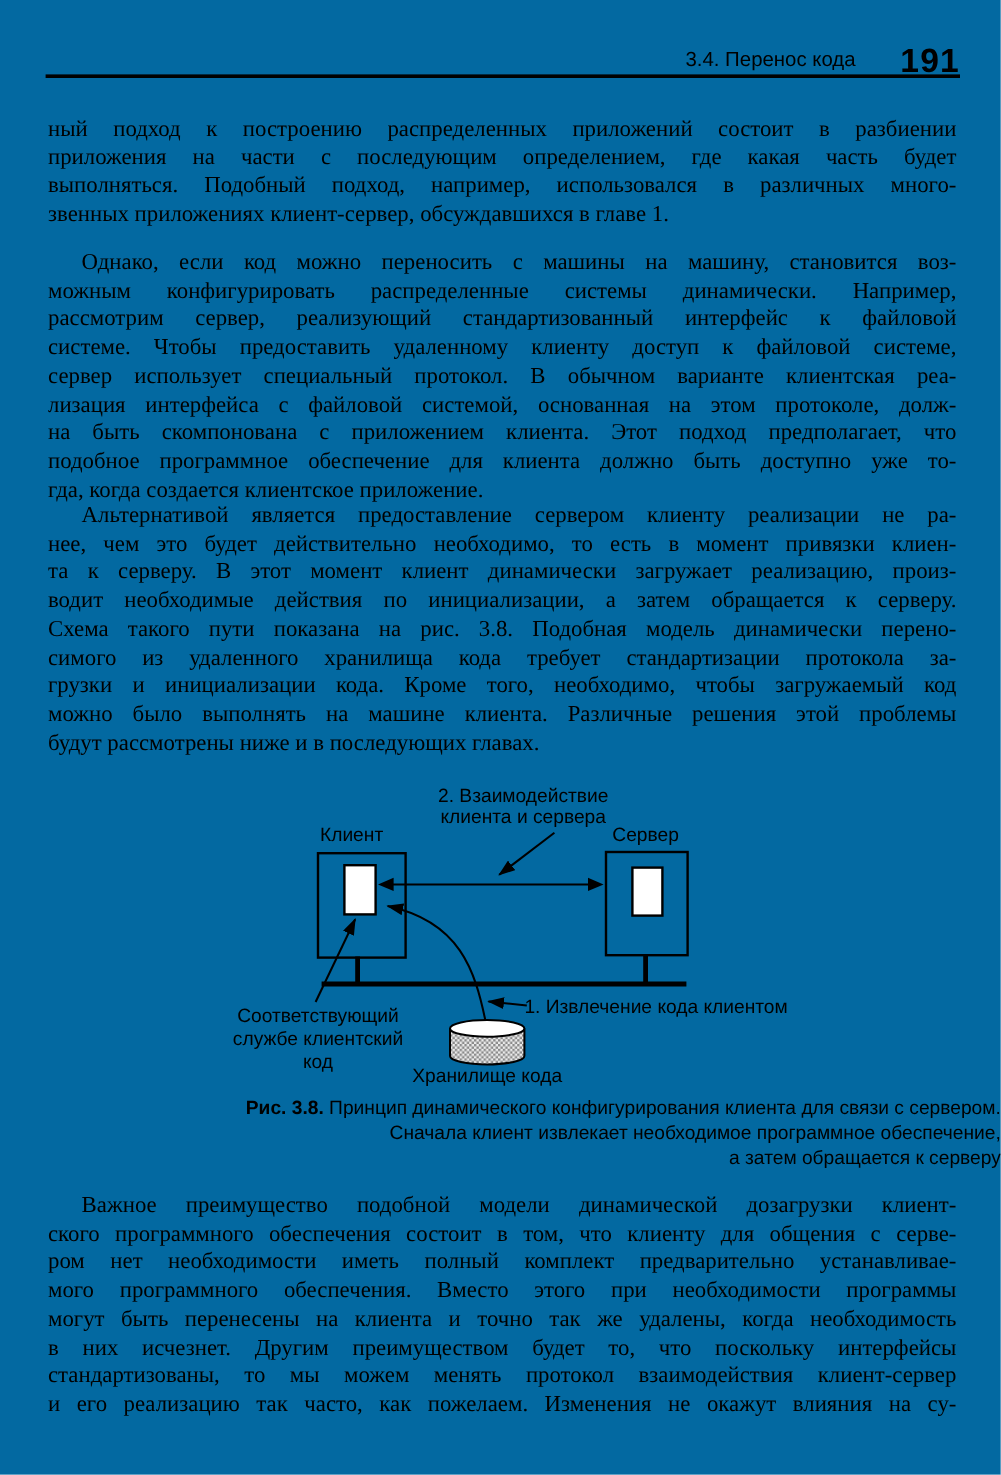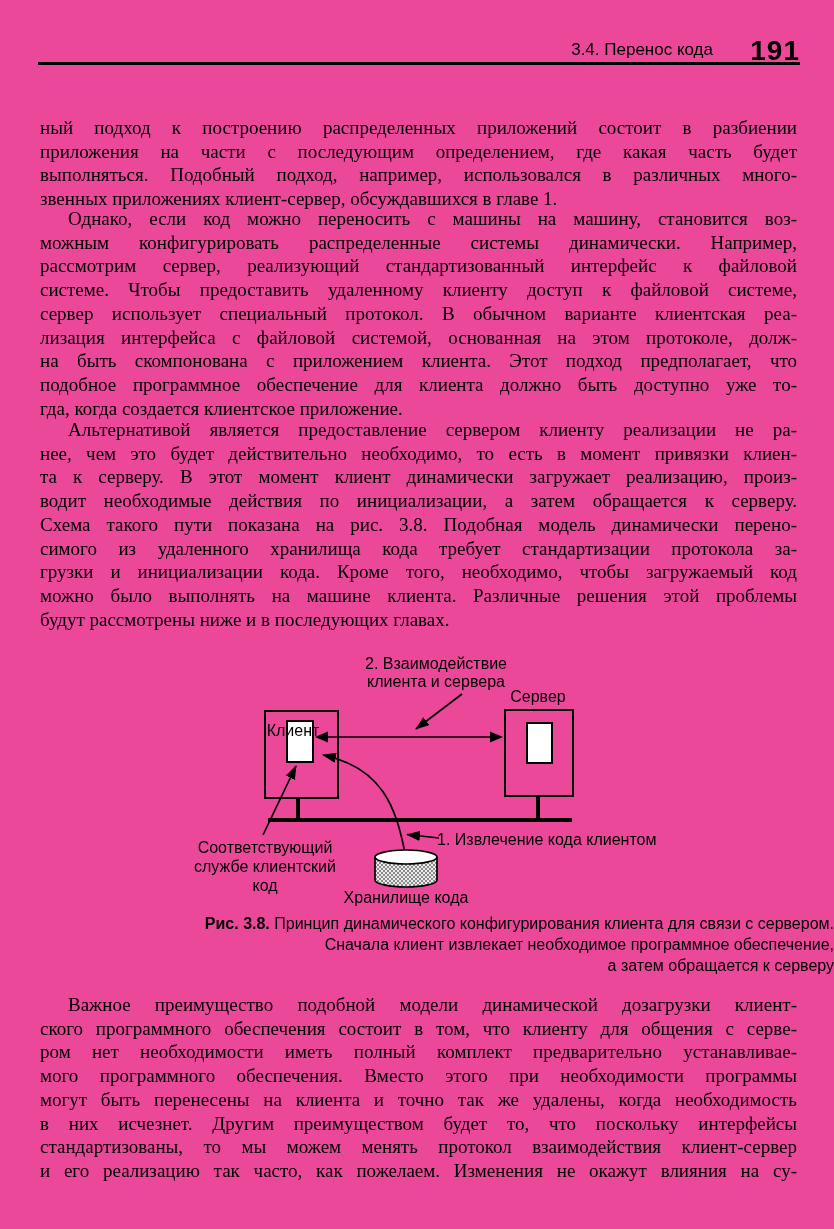--- a/index.html
+++ b/index.html
@@ -1,28 +1,28 @@
 <!DOCTYPE html>
 <html><head>
 <meta charset="utf-8">
 <style>
   html,body{margin:0;padding:0;background:#fff;}
-  .page{position:relative;width:834px;height:1229px;background:#ec4899;color:#000;
+  .page{position:relative;width:834px;height:1229px;background:#0369a1;color:#000;
         font-family:"Liberation Serif","DejaVu Serif",serif;overflow:hidden;}
 
   
   .running-head{position:absolute;top:40px;right:121px;font-family:"Liberation Sans","DejaVu Sans",sans-serif;
         font-size:17px;line-height:20px;white-space:nowrap;}
   .pagenum{position:absolute;top:39px;right:34px;font-family:"Liberation Sans","DejaVu Sans",sans-serif;
         font-size:28px;line-height:24px;font-weight:bold;letter-spacing:1px;}
   .rule{position:absolute;left:38px;top:62px;width:762px;height:3px;background:#000;}
 
   
   .col{position:absolute;left:40px;width:757px;font-size:19px;line-height:23.7px;}
-  .p1{top:116px}.p2{top:207px}.p3{top:418px}.p4{top:993px}
+  .p1{top:96px}.p2{top:207px}.p3{top:418px}.p4{top:993px}
   .ln{text-align:justify;text-align-last:justify;-moz-text-align-last:justify;}
   .ln.end{text-align-last:left;-moz-text-align-last:left;}
   .ln.ind{text-indent:28px;}
 
   
   .fig{position:absolute;left:15px;top:650px;width:834px;height:266px;
        font-family:"Liberation Sans","DejaVu Sans",sans-serif;font-size:16px;color:#000;}
   .fig svg{position:absolute;left:0;top:0;}
   .flabel{position:absolute;white-space:nowrap;line-height:19px;}
   .center{transform:translateX(-50%);text-align:center;}
@@ -112,21 +112,21 @@
       <g>
         <path d="M 360 207 L 360 230 A 31 7 0 0 0 422 230 L 422 207" fill="url(#checker)" stroke="#000" stroke-width="1.7"></path>
         <ellipse cx="391" cy="207" rx="31" ry="7" fill="#fff" stroke="#000" stroke-width="1.7"></ellipse>
       </g>
     </svg>
 
     <div class="flabel center interaction" style="left:421px;top:5px;">
       <div>2. Взаимодействие</div>
       <div>клиента и сервера</div>
     </div>
-    <div class="flabel center" style="left:278px;top:37px;margin-top:34px;">Клиент</div>
+    <div class="flabel center" style="left:278px;top:37px;">Клиент</div>
     <div class="flabel center" style="left:523px;top:37px;">Сервер</div>
     <div class="flabel" style="left:422px;top:180px;">1. Извлечение кода клиентом</div>
     <div class="flabel center" style="left:250px;top:188px;">
       <div>Соответствующий</div>
       <div>службе клиентский</div>
       <div>код</div>
     </div>
     <div class="flabel center" style="left:391px;top:238px;">Хранилище кода</div>
   </div>
 

